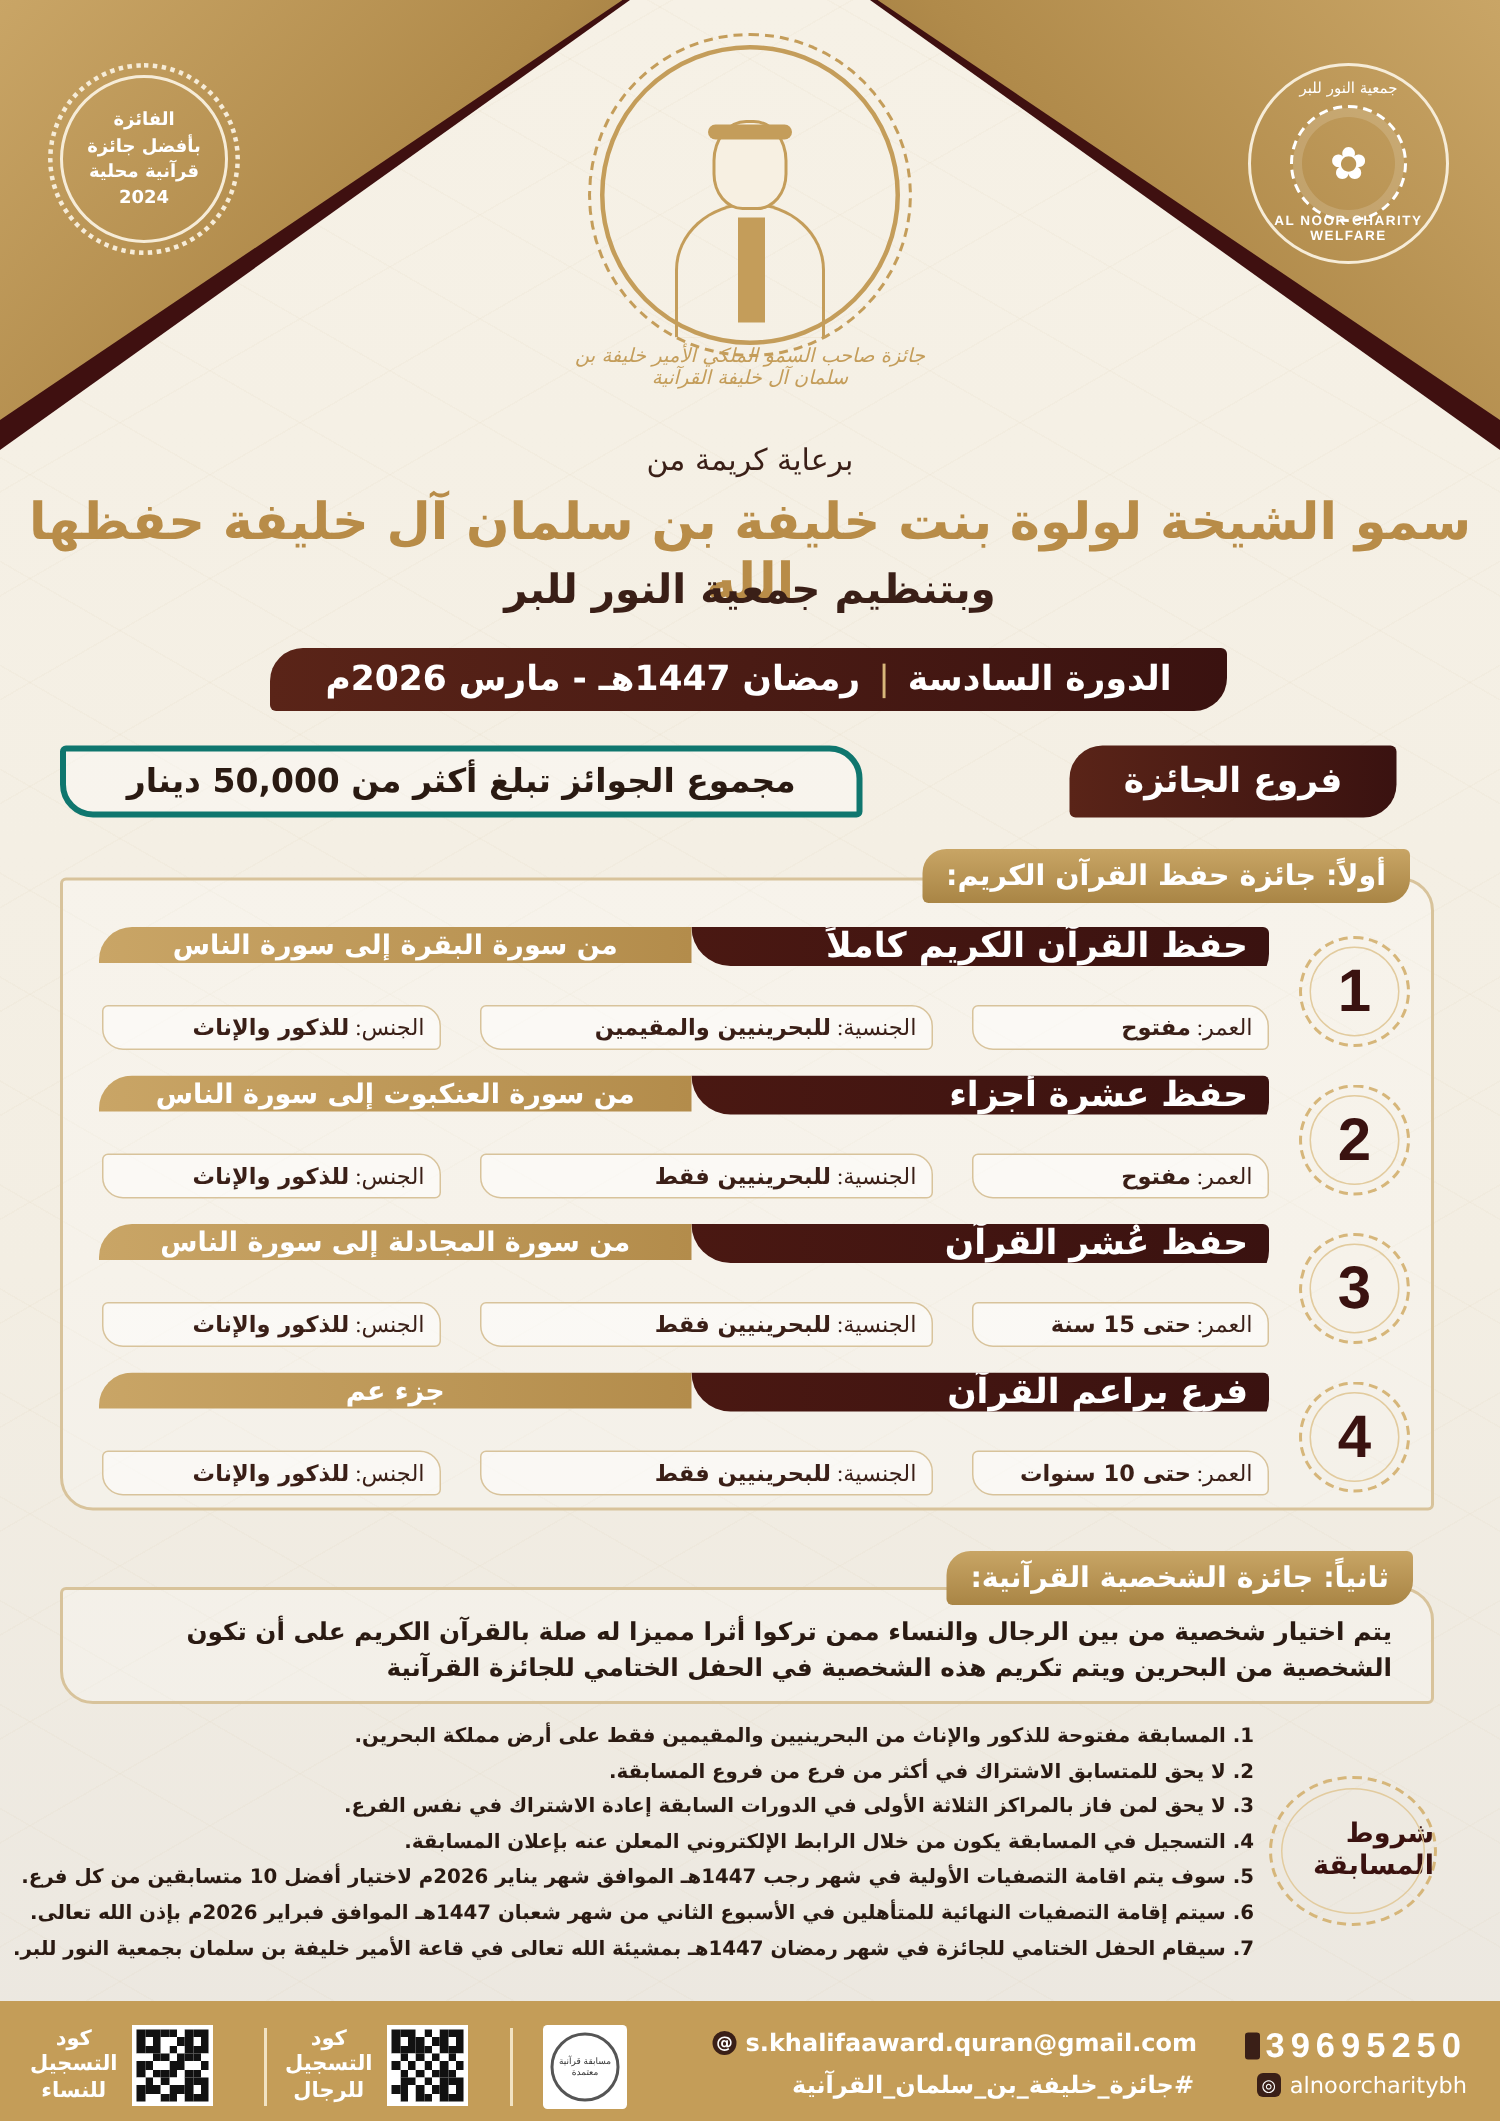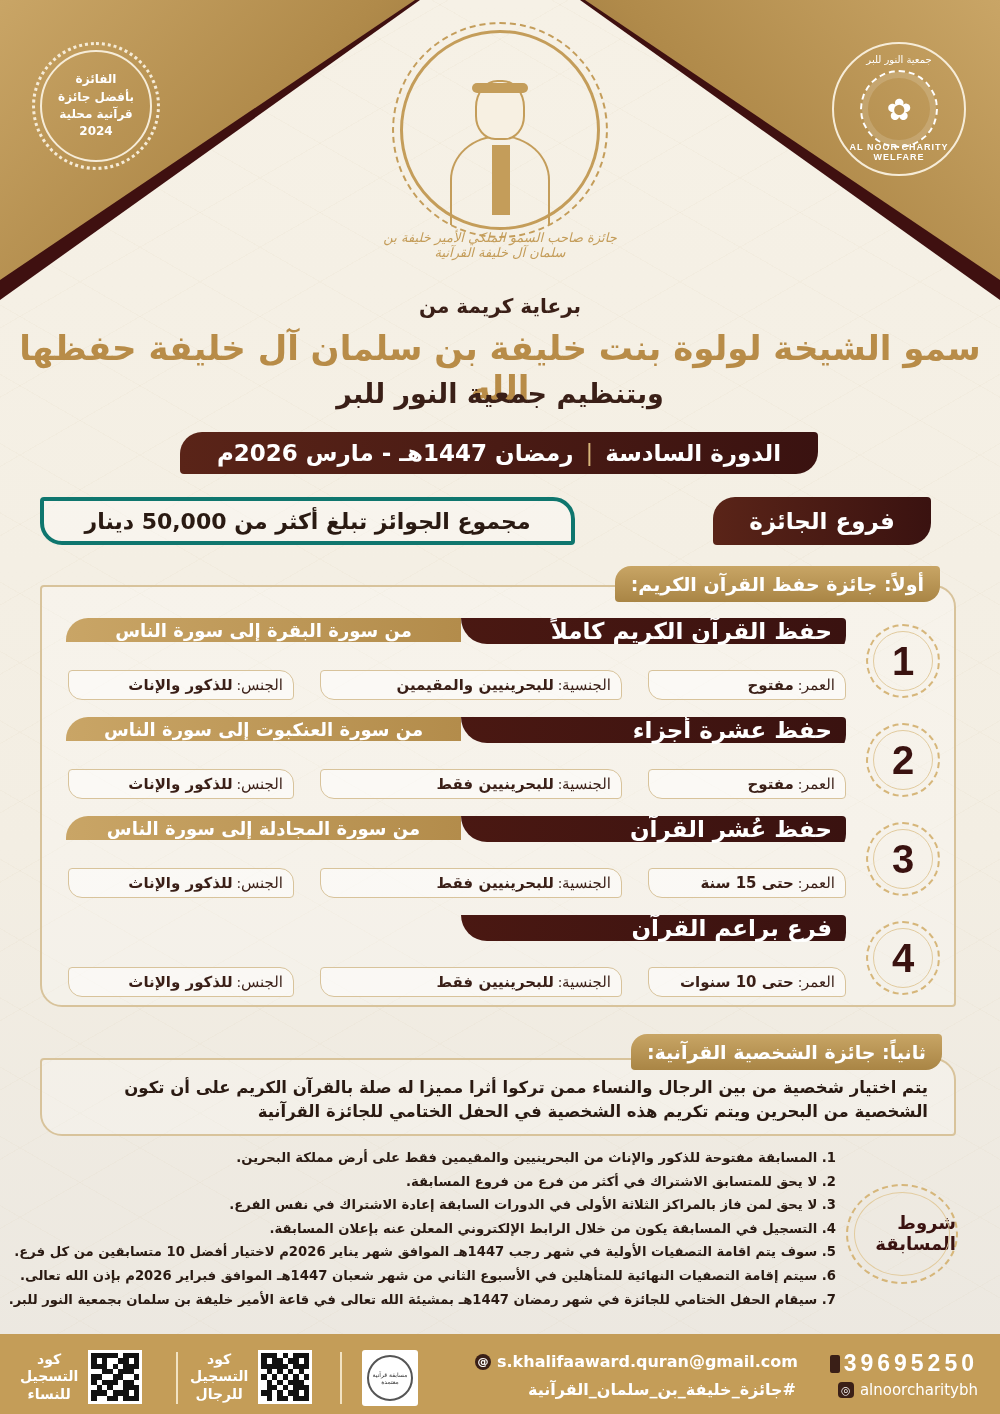--- a/index.html
+++ b/index.html
@@ -105,21 +105,21 @@
     position: absolute; left: 42px; top: 70px; width: 18px; height: 70px;
     background: #c49d5a;
   }
   .portrait-caption {
     position: absolute; left: 0; top: 200px; width: 240px; text-align: center;
     color: #c49d5a; font-size: 13px; font-style: italic;
   }
   
   .intro {
     position: absolute; top: 294px; left: 0; right: 0; text-align: center;
-    font-size: 20px; font-weight: bold; color: #3a1f17;
+    font-size: 20px; font-weight: normal; color: #3a1f17;
   }
   .patron {
     position: absolute; top: 328px; left: 0; right: 0; text-align: center;
     font-size: 34px; font-weight: bold; color: #b88c48; letter-spacing: 0.5px;
   }
   .organizer {
     position: absolute; top: 378px; left: 0; right: 0; text-align: center;
     font-size: 27px; font-weight: bold; color: #3a1f17;
   }
   .edition-bar {
@@ -403,20 +403,21 @@
       <span class="chip-key">الجنس:</span>
       <span class="chip-val">للذكور والإناث</span>
     </div>
   </div>
 </div>
 
 <div class="branch" style="top:915px;">
   <div class="branch-num">4</div>
   <div class="branch-bar">
     <div class="branch-title">فرع براعم القرآن</div>
+    <div class="branch-range">جزء عم</div>
   </div>
   <div class="branch-chips">
     <div class="chip chip-age">
       <span class="chip-key">العمر:</span>
       <span class="chip-val">حتى 10 سنوات</span>
     </div>
     <div class="chip chip-nat">
       <span class="chip-key">الجنسية:</span>
       <span class="chip-val">للبحرينيين فقط</span>
     </div>

